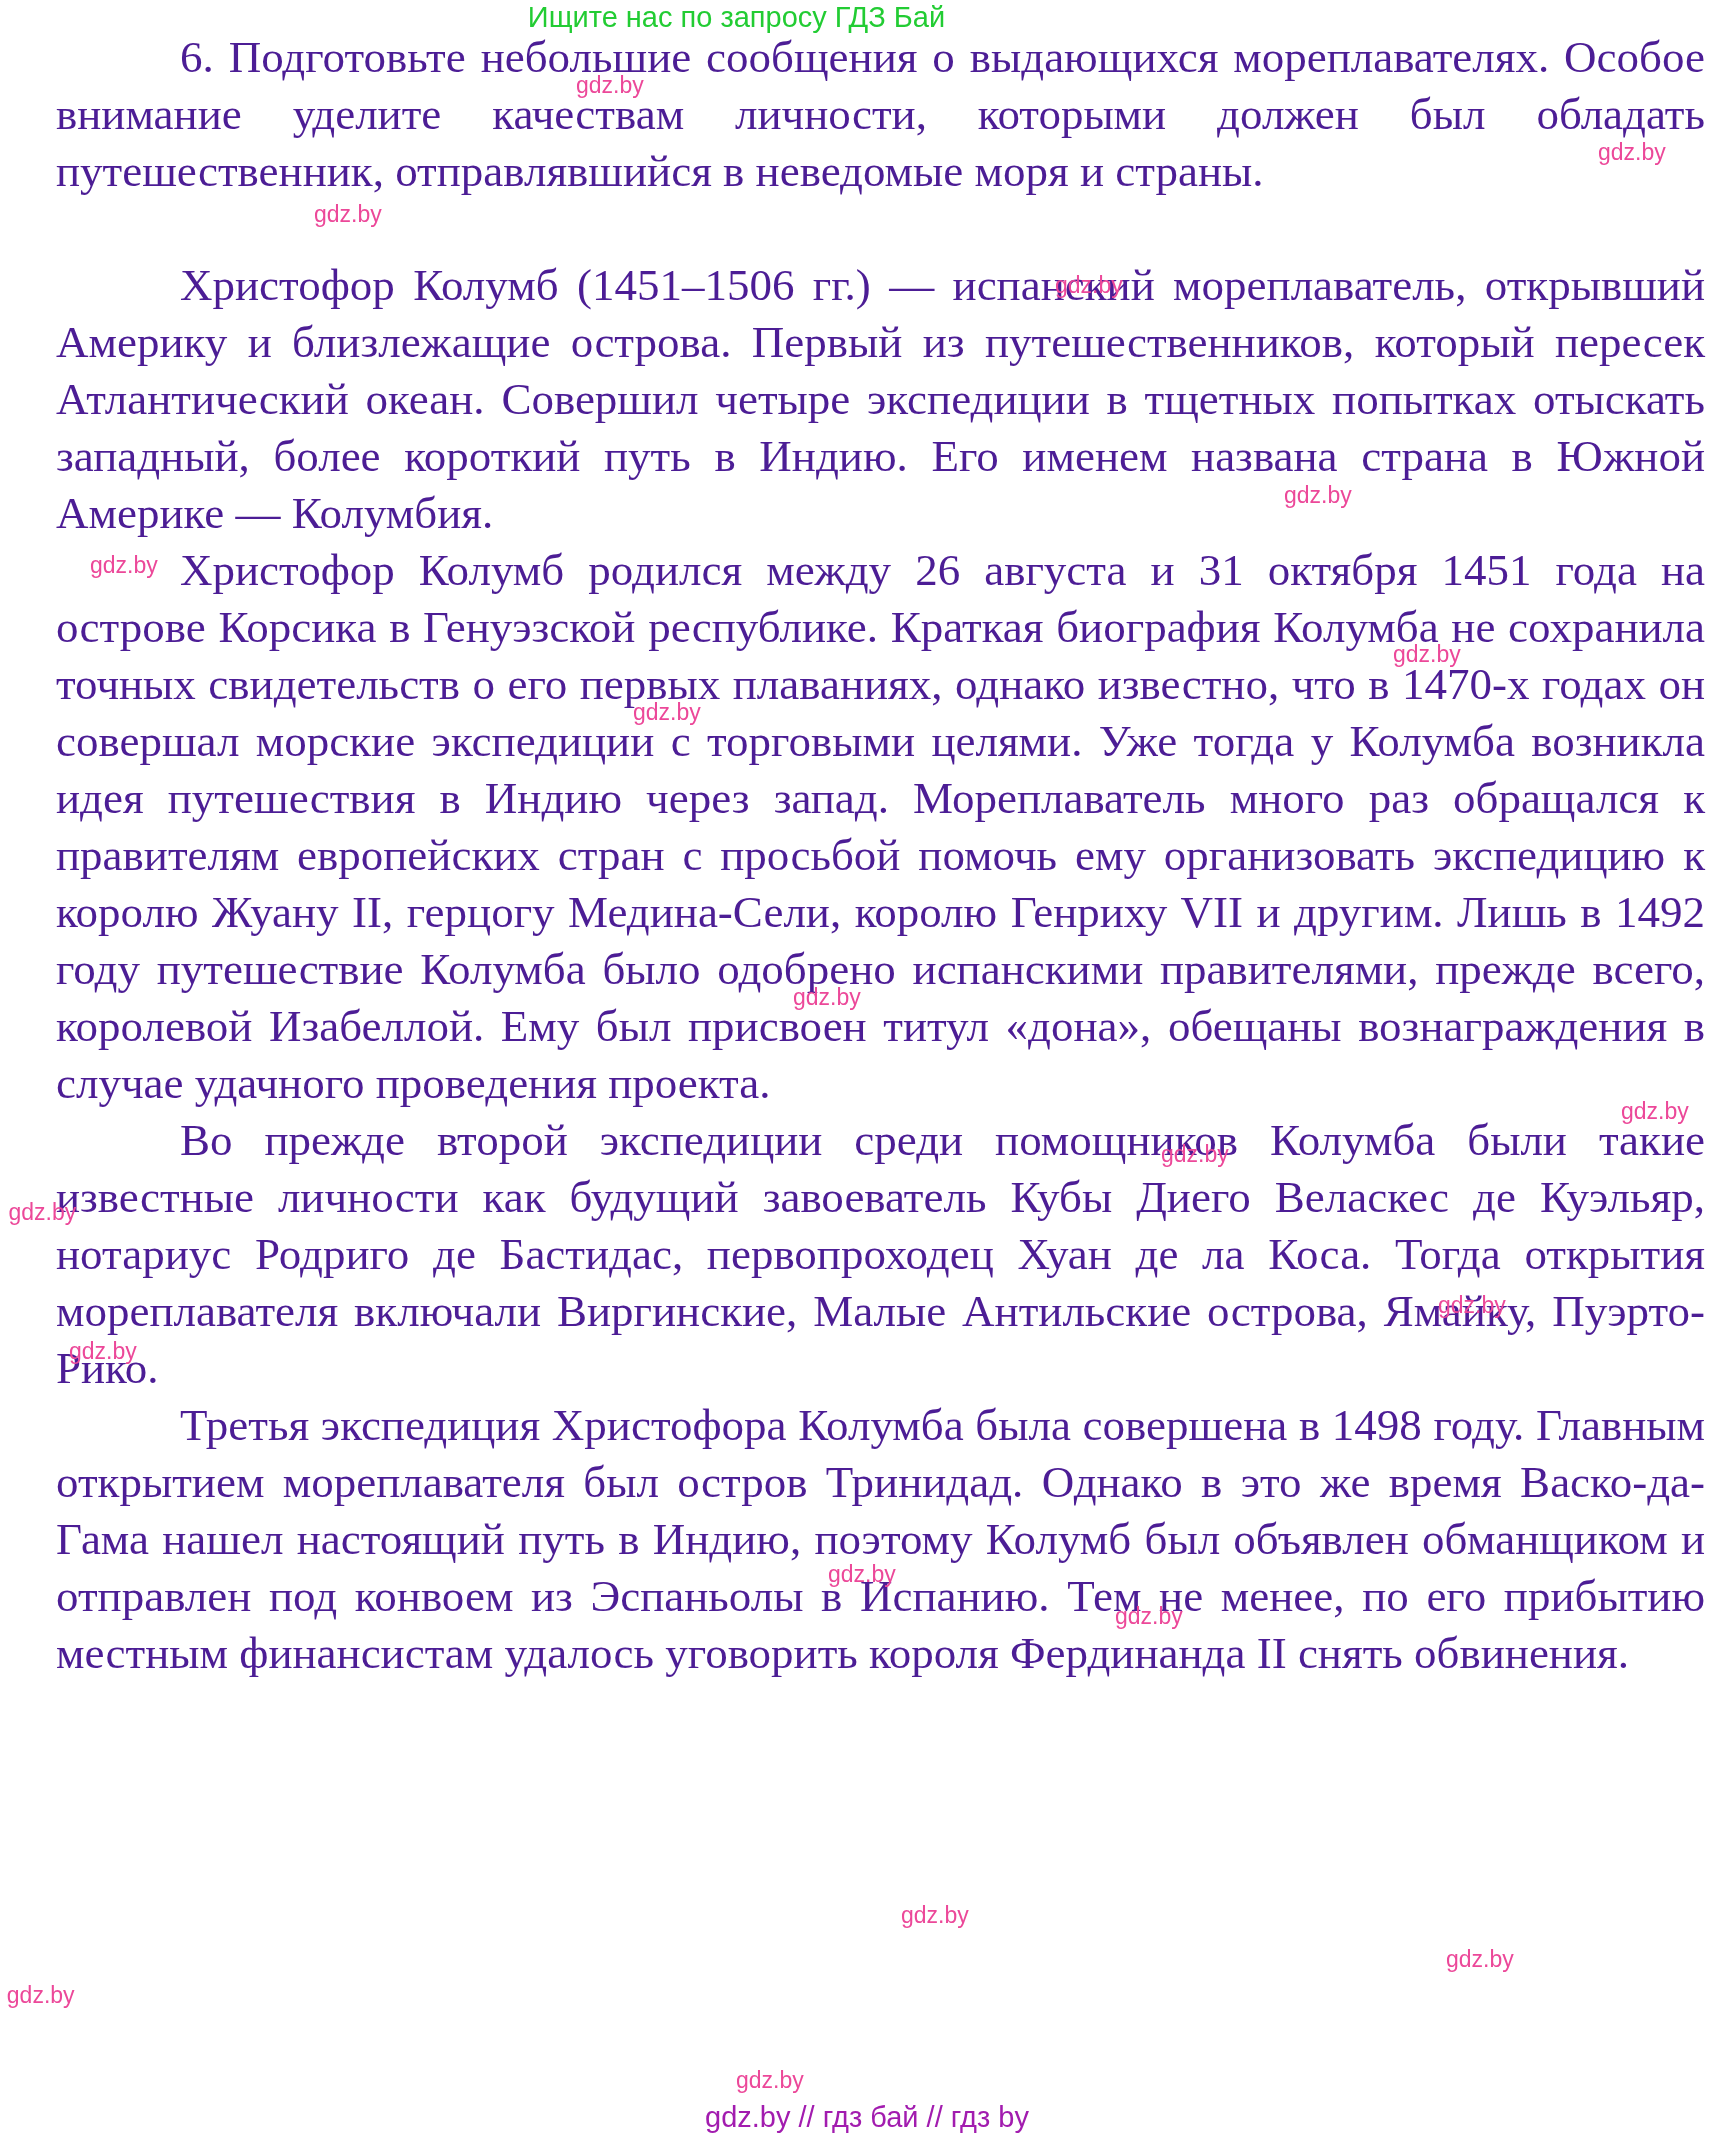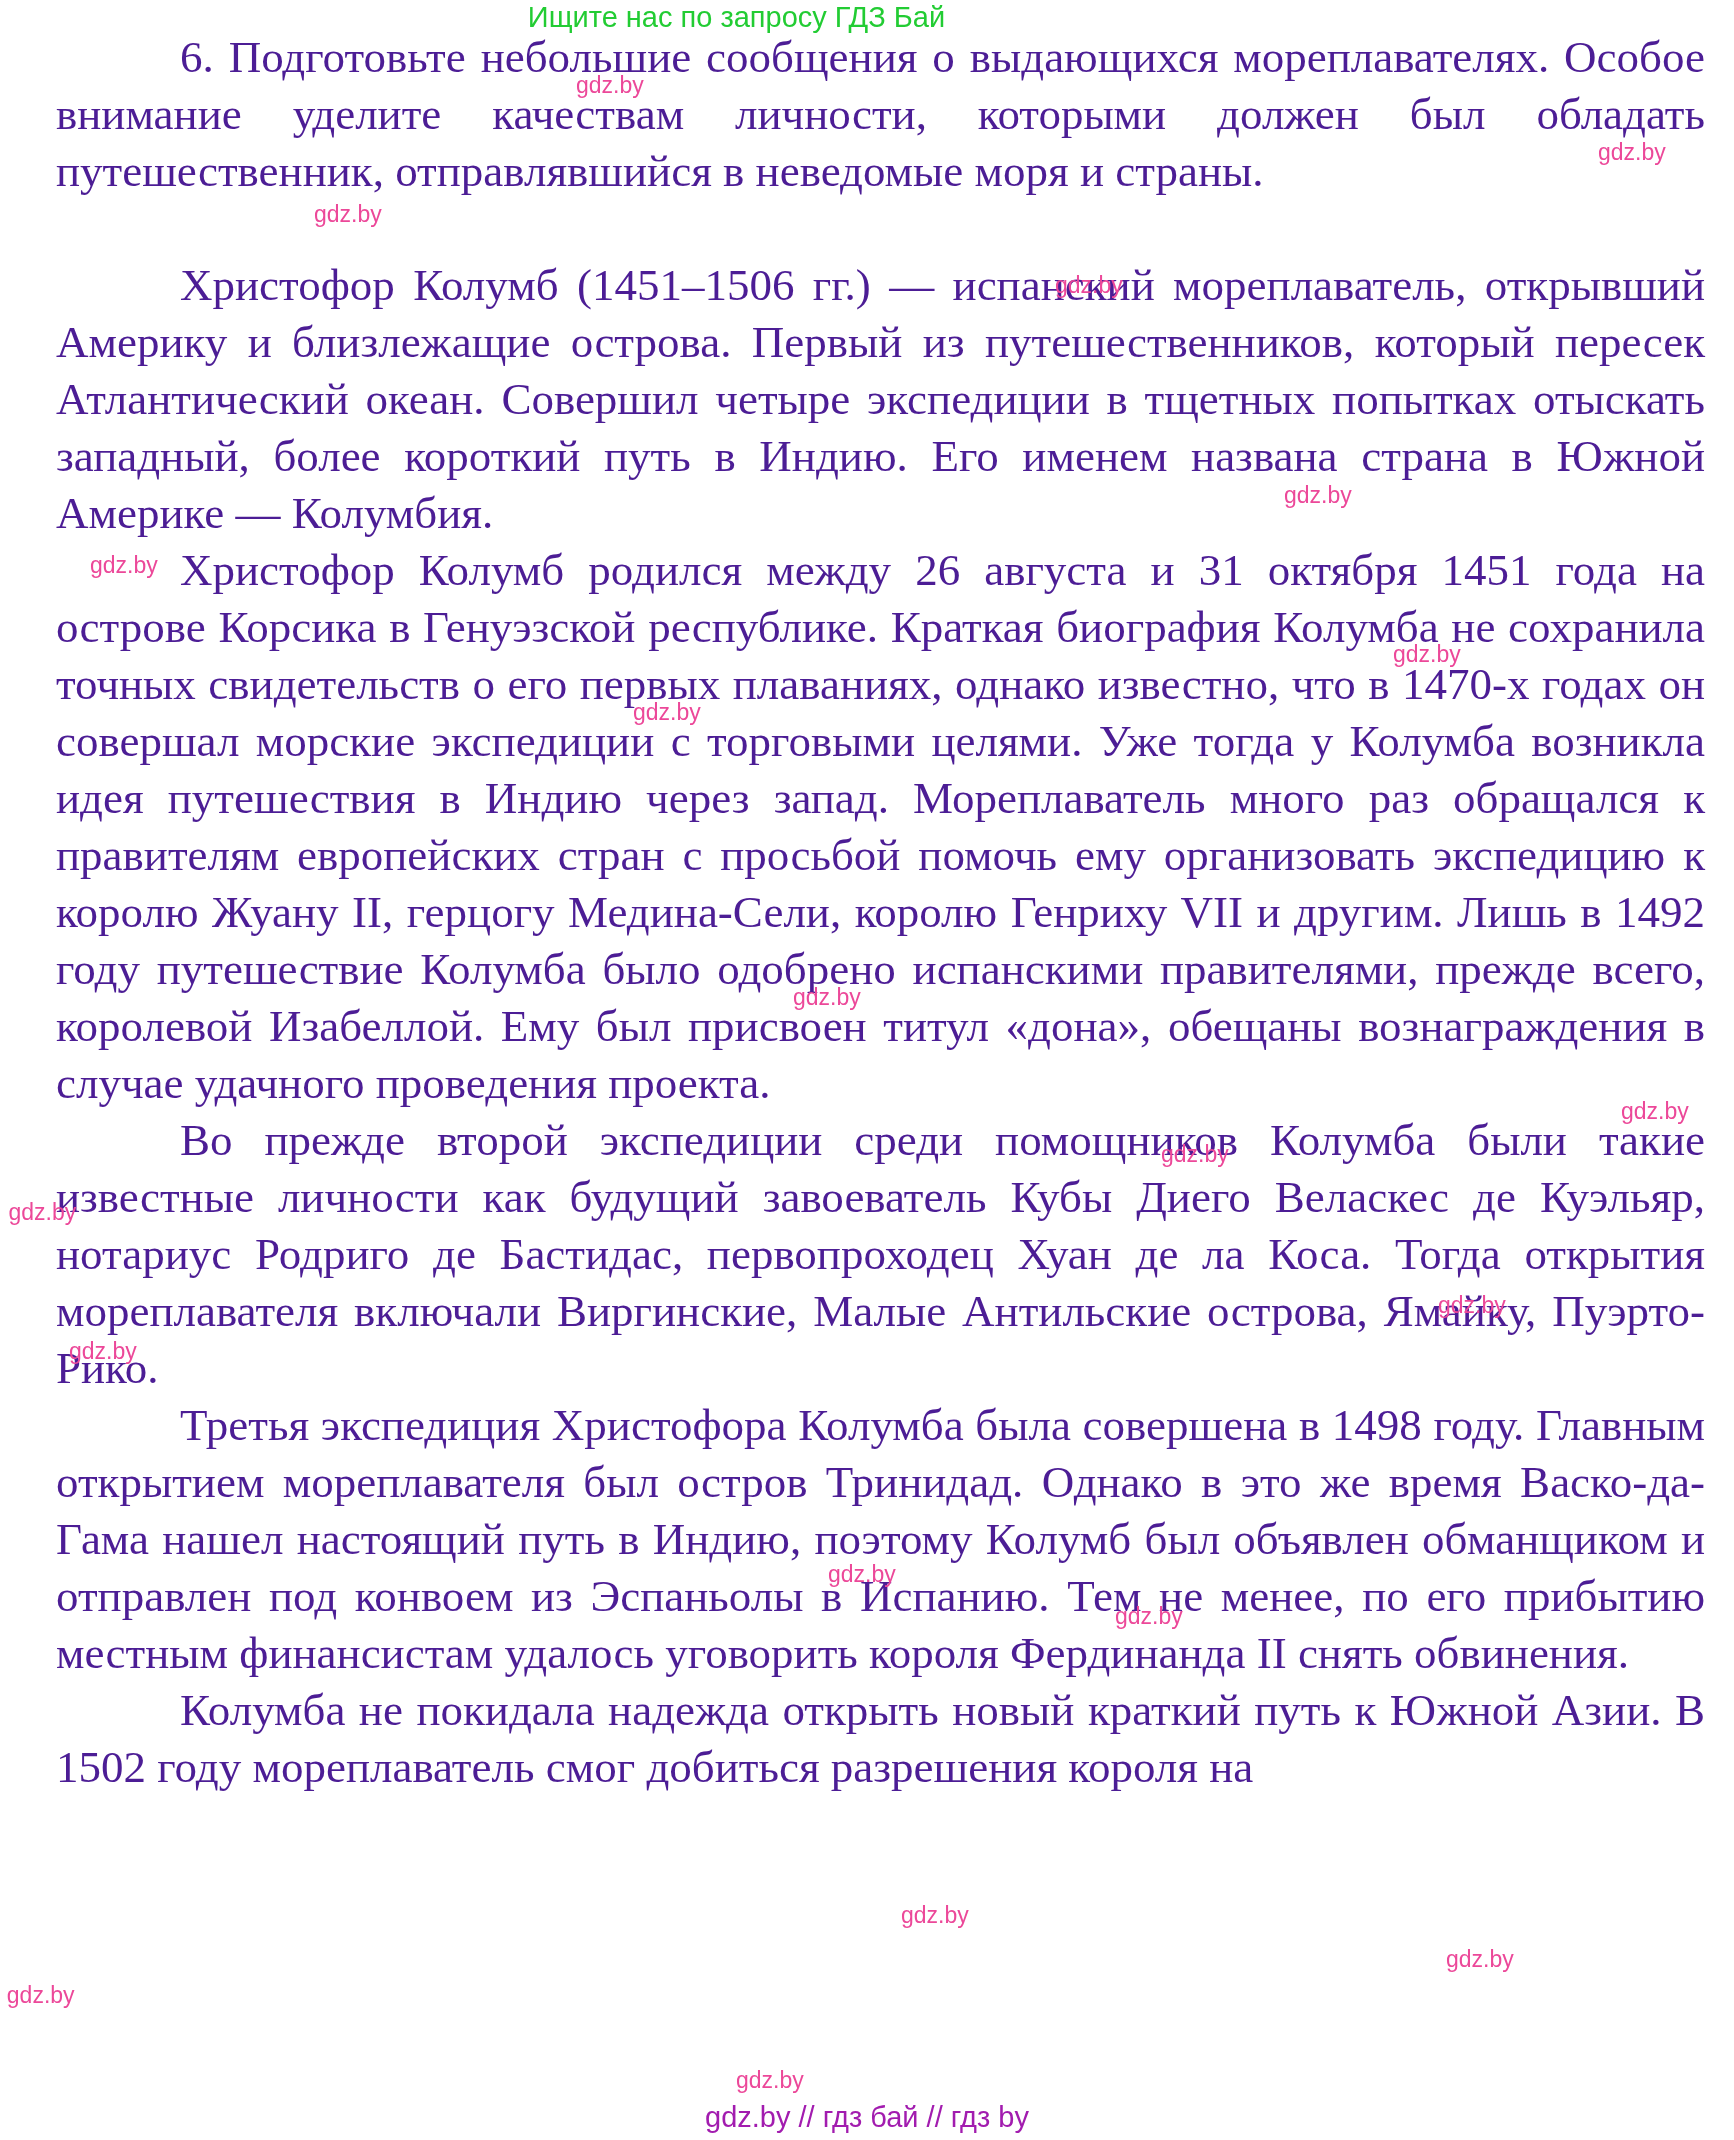--- a/index.html
+++ b/index.html
@@ -30,21 +30,20 @@
 <body>
 
 <div class="header">Ищите нас по запросу ГДЗ Бай</div>
 
 <div class="page">
   <p class="task">6. Подготовьте небольшие сообщения о выдающихся мореплавателях. Особое внимание уделите качествам личности, которыми должен был обладать путешественник, отправлявшийся в неведомые моря и страны.</p>
   <p>Христофор Колумб (1451–1506 гг.) — испанский мореплаватель, открывший Америку и близлежащие острова. Первый из путешественников, который пересек Атлантический океан. Совершил четыре экспедиции в тщетных попытках отыскать западный, более короткий путь в Индию. Его именем названа страна в Южной Америке — Колумбия.</p>
   <p>Христофор Колумб родился между 26 августа и 31 октября 1451 года на острове Корсика в Генуэзской республике. Краткая биография Колумба не сохранила точных свидетельств о его первых плаваниях, однако известно, что в 1470-х годах он совершал морские экспедиции с торговыми целями. Уже тогда у Колумба возникла идея путешествия в Индию через запад. Мореплаватель много раз обращался к правителям европейских стран с просьбой помочь ему организовать экспедицию к королю Жуану II, герцогу Медина-Сели, королю Генриху VII и другим. Лишь в 1492 году путешествие Колумба было одобрено испанскими правителями, прежде всего, королевой Изабеллой. Ему был присвоен титул «дона», обещаны вознаграждения в случае удачного проведения проекта.</p>
   <p>Во прежде второй экспедиции среди помощников Колумба были такие известные личности как будущий завоеватель Кубы Диего Веласкес де Куэльяр, нотариус Родриго де Бастидас, первопроходец Хуан де ла Коса. Тогда открытия мореплавателя включали Виргинские, Малые Антильские острова, Ямайку, Пуэрто-Рико.</p>
   <p>Третья экспедиция Христофора Колумба была совершена в 1498 году. Главным открытием мореплавателя был остров Тринидад. Однако в это же время Васко-да-Гама нашел настоящий путь в Индию, поэтому Колумб был объявлен обманщиком и отправлен под конвоем из Эспаньолы в Испанию. Тем не менее, по его прибытию местным финансистам удалось уговорить короля Фердинанда II снять обвинения.</p>
-  <p>Колумба не покидала надежда открыть новый краткий путь к Южной Азии. В 1502 году мореплаватель смог добиться разрешения короля на</p>
 </div>
 
 <span class="wm" style="left:576px; top:73px;">gdz.by</span>
 <span class="wm" style="left:1598px; top:140px;">gdz.by</span>
 <span class="wm" style="left:314px; top:202px;">gdz.by</span>
 <span class="wm" style="left:1055px; top:273px;">gdz.by</span>
 <span class="wm" style="left:1284px; top:483px;">gdz.by</span>
 <span class="wm" style="left:90px; top:553px;">gdz.by</span>
 <span class="wm" style="left:1393px; top:642px;">gdz.by</span>
 <span class="wm" style="left:633px; top:700px;">gdz.by</span>

